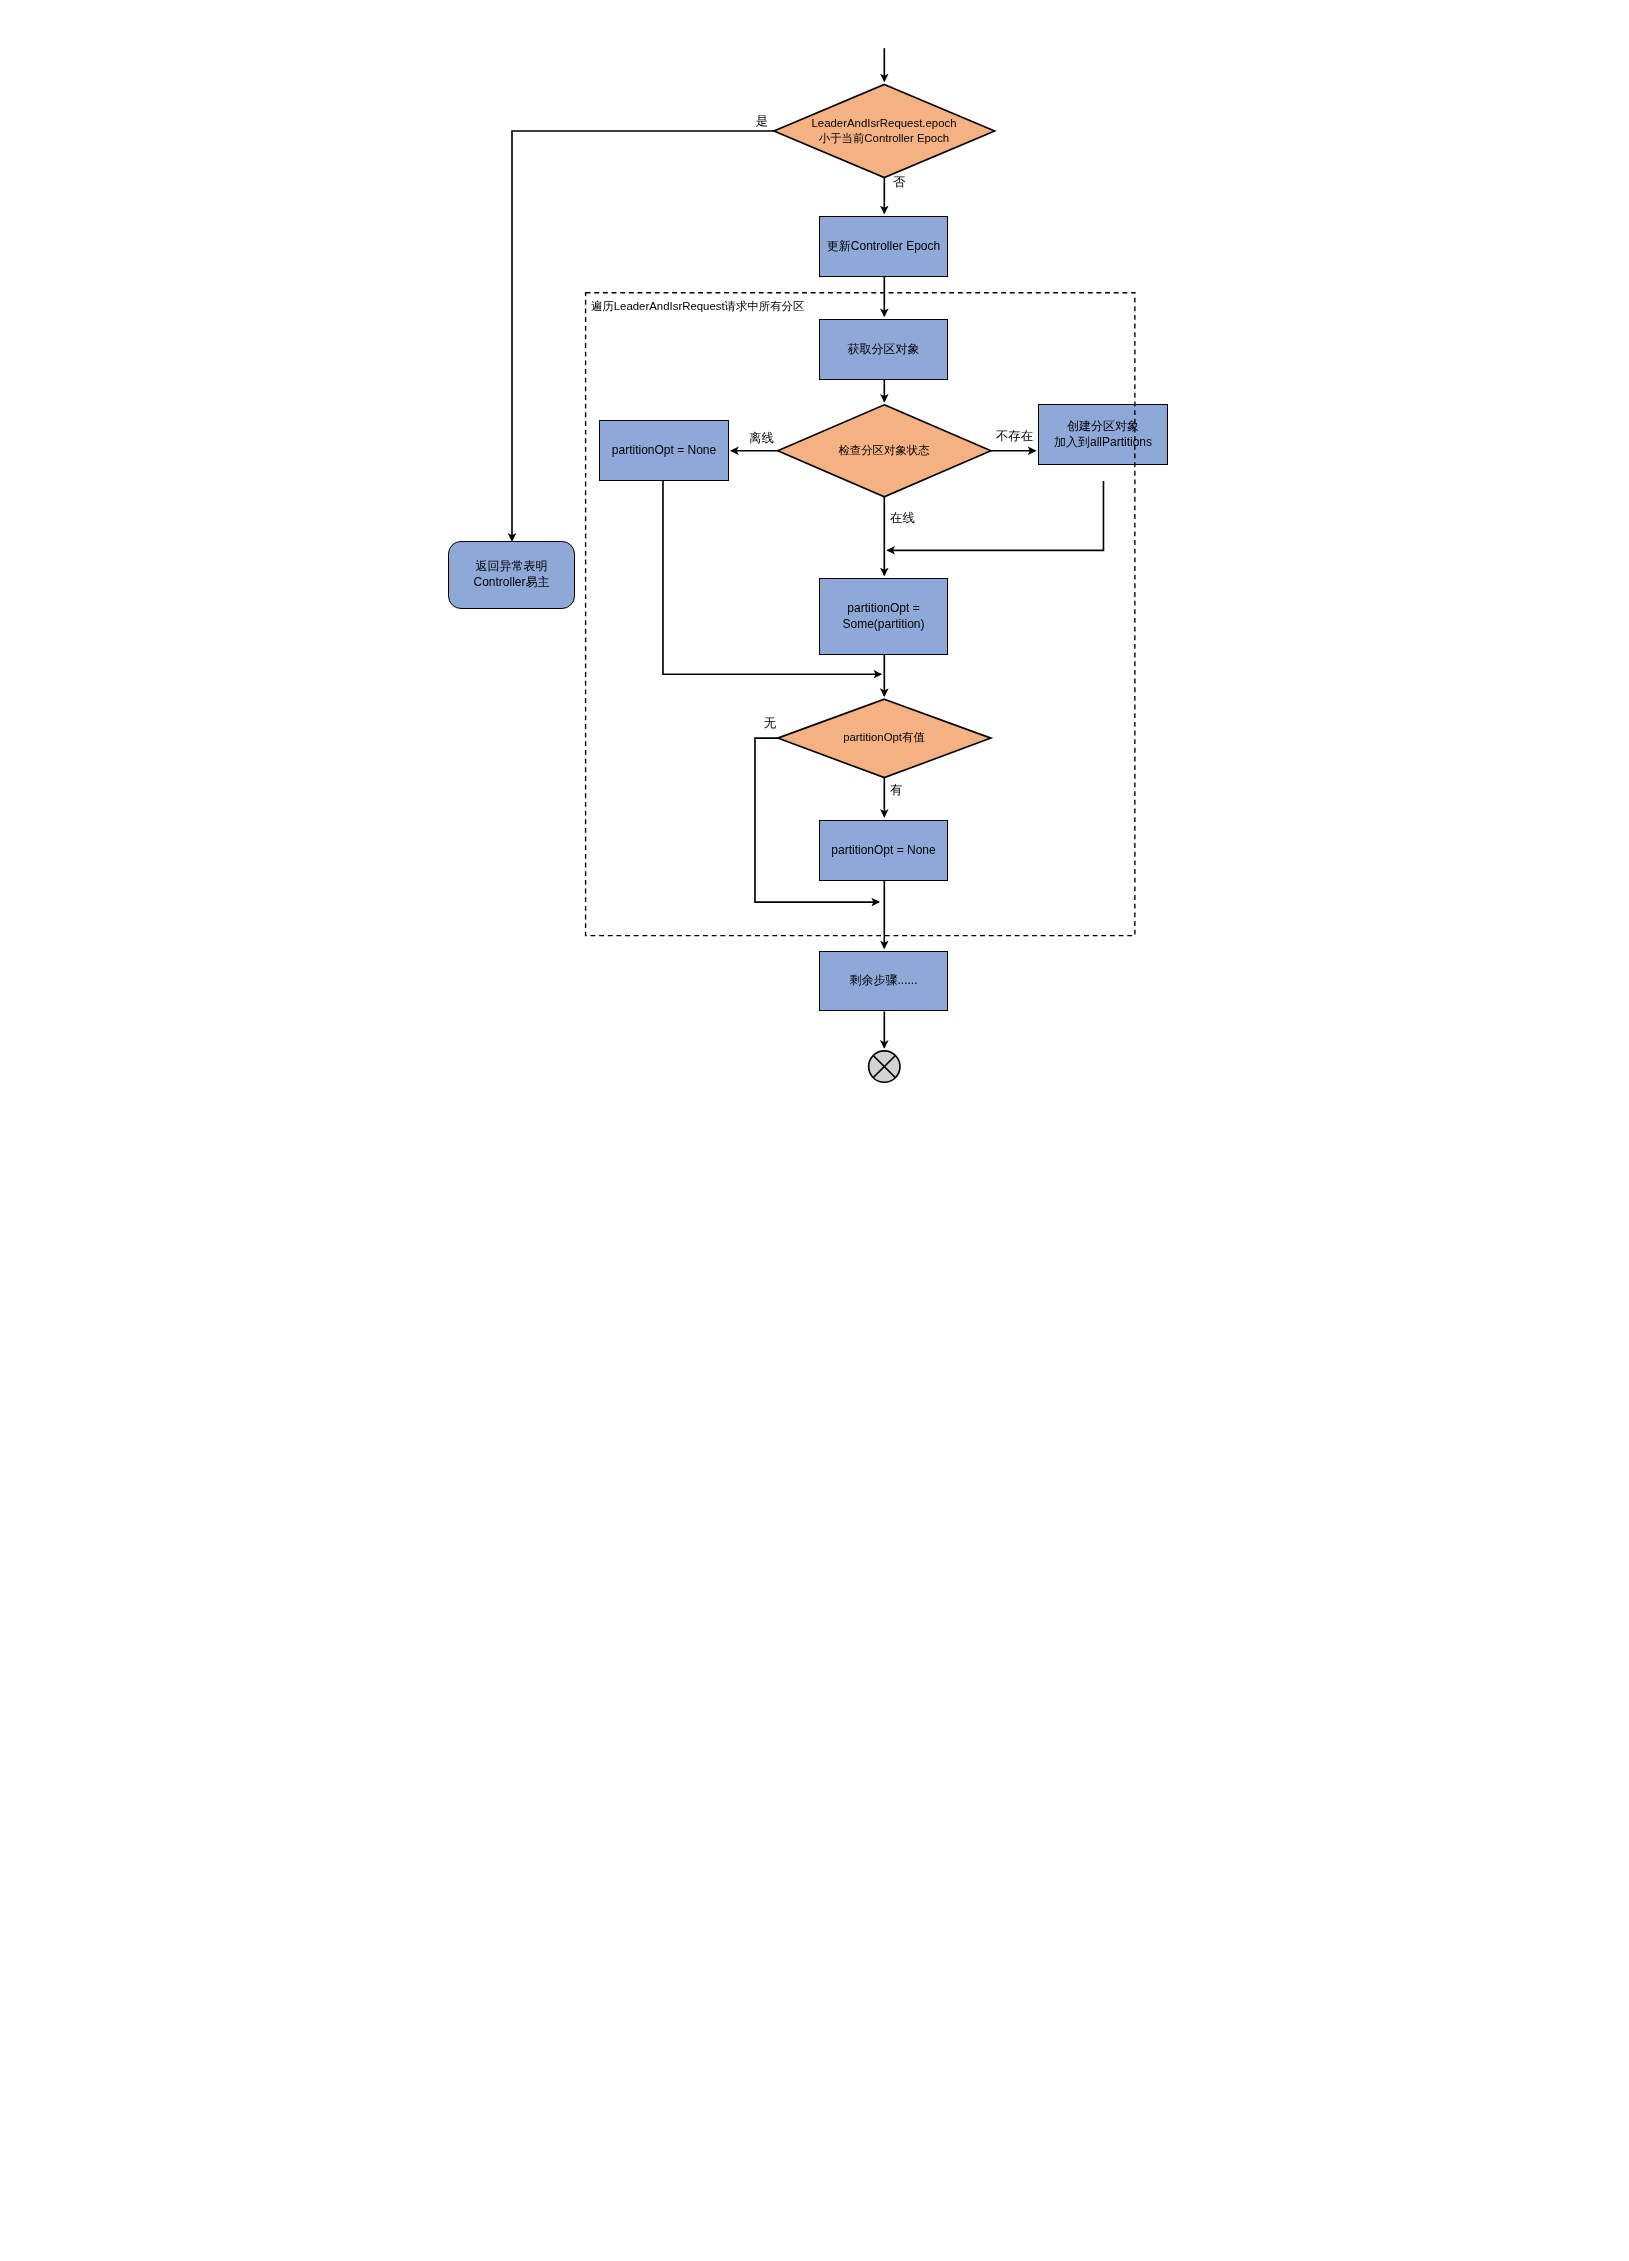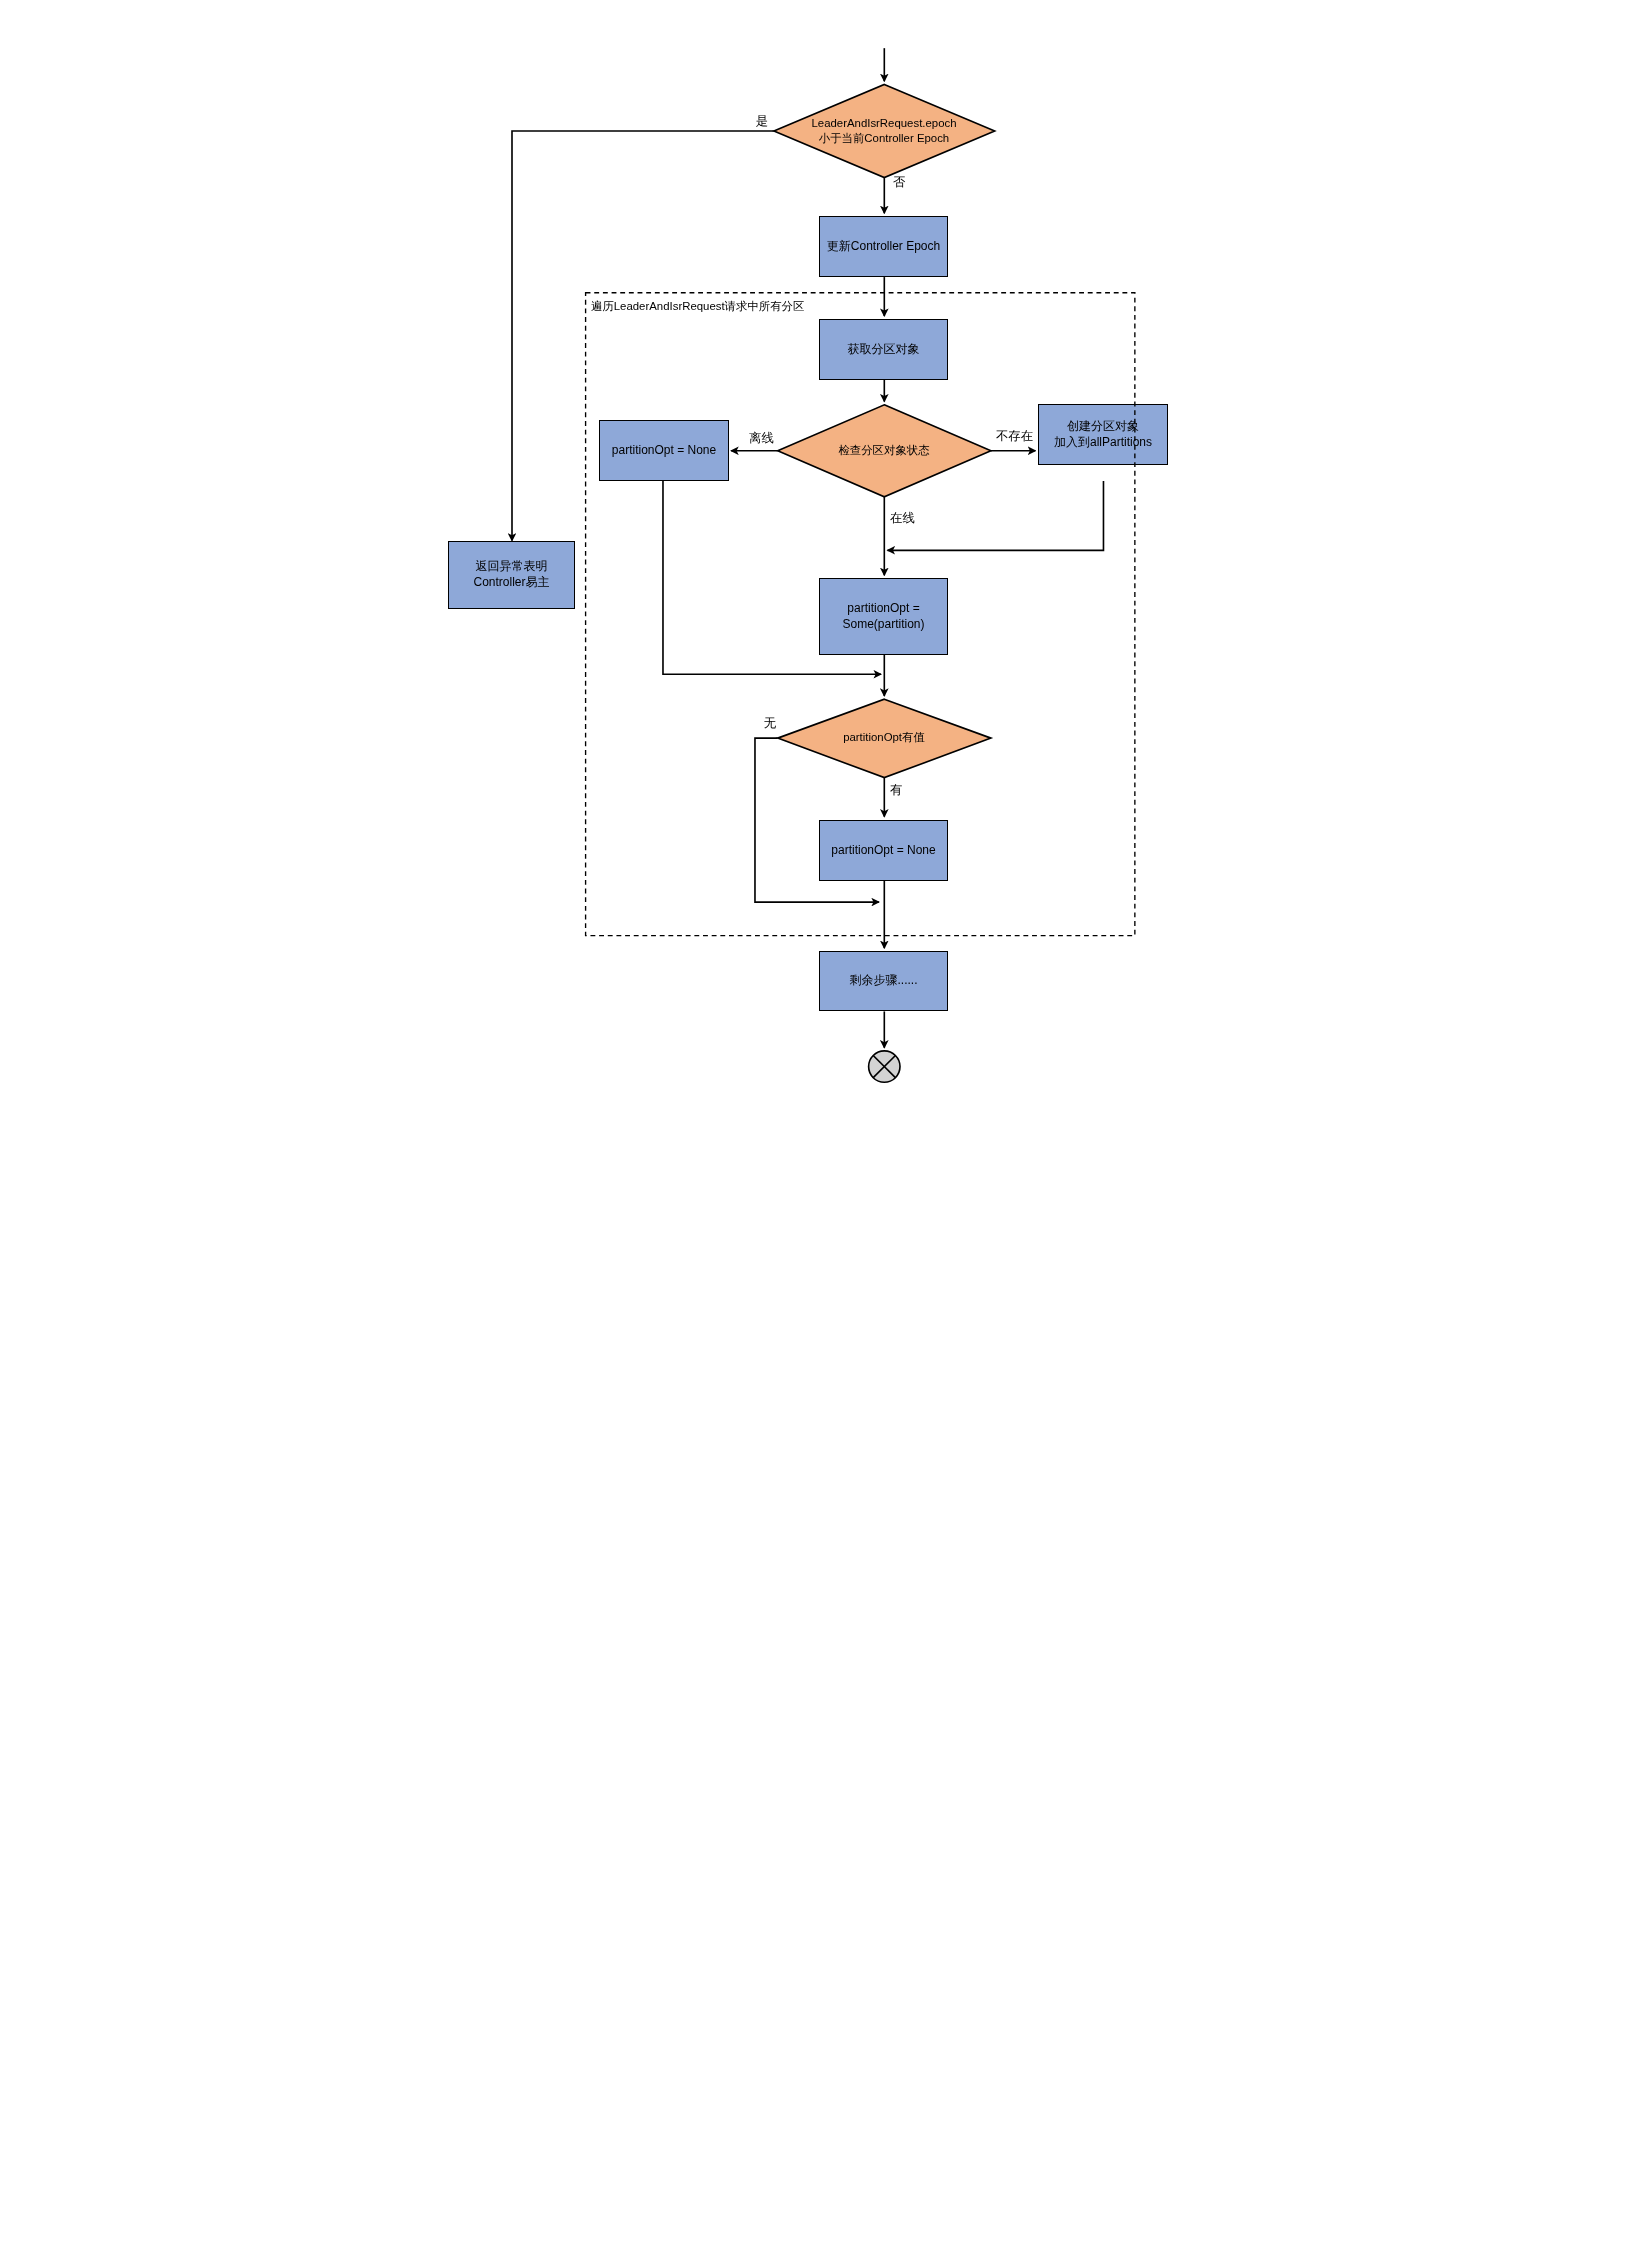--- a/index.html
+++ b/index.html
@@ -80,21 +80,21 @@
   </div>
 
   <div class="pbox" style="left:412px;top:820px;width:129px;height:61px;">
     <span class="lbl">partitionOpt = None</span>
   </div>
 
   <div class="pbox" style="left:412px;top:951px;width:129px;height:60px;">
     <span class="lbl">剩余步骤......</span>
   </div>
 
-  <div class="pbox" style="left:41px;top:541px;width:127px;height:68px;">
+  <div class="pbox" style="left:41px;top:541px;width:127px;height:68px;border-radius:13px;">
     <span class="lbl">返回异常表明
 Controller易主</span>
   </div>
 
   <div class="dlabel" style="left:369px;top:107px;width:216px;height:48px;">LeaderAndIsrRequest.epoch
 小于当前Controller Epoch</div>
   <div class="dlabel" style="left:369px;top:439px;width:216px;height:24px;">检查分区对象状态</div>
   <div class="dlabel" style="left:369px;top:726px;width:216px;height:24px;">partitionOpt有值</div>
 
   <svg id="dash-layer" class="layer" viewBox="0 0 1506 2090">

